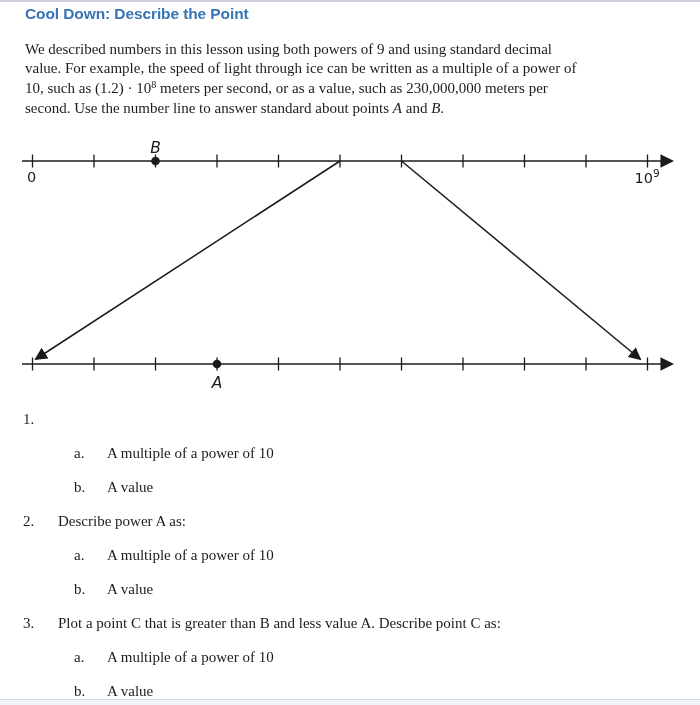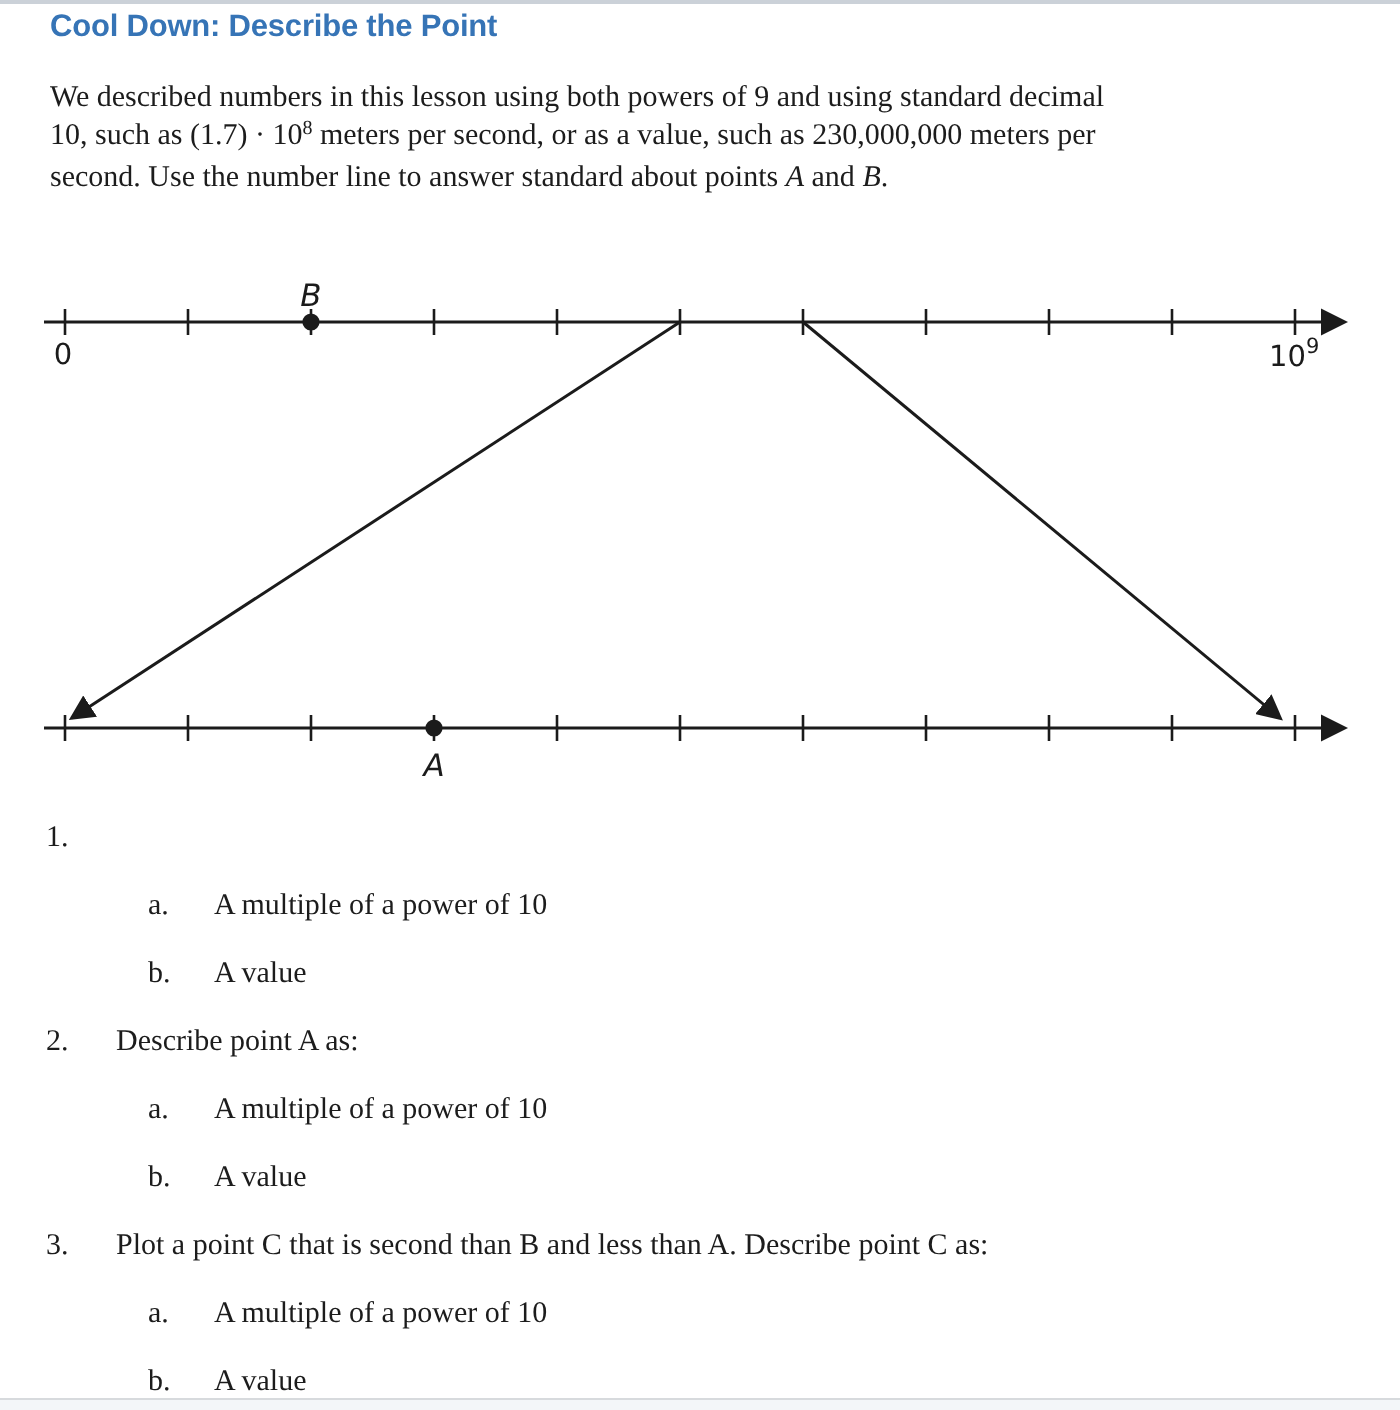--- a/index.html
+++ b/index.html
@@ -51,21 +51,22 @@
 </style>
 </head>
 <body style="--accent: #3674b6; --top-border: #cbd1d8; --band-bg: #f3f6f9; --band-line: #d7dadd; color: rgb(28, 28, 28);">
 
 <div class="top-border"></div>
 
 <h1 class="page-title">Cool Down: Describe the Point</h1>
 
 <div class="intro" id="intro">
     <div class="line"><span>We described numbers in this lesson using both powers of 9 and using standard decimal</span></div>
-    <div class="line"><span>10, such as (1.7) · 10</span><span class="sup">8</span><span> meters per second, or as a value, such as 230,000,000 meters per</span></div>
+    <div class="line"><span>value. For example, the speed of light through ice can be written as a multiple of a power of</span></div>
+    <div class="line"><span>10, such as (1.2) · 10</span><span class="sup">8</span><span> meters per second, or as a value, such as 230,000,000 meters per</span></div>
     <div class="line"><span>second. Use the number line to answer standard about points </span><span class="i">A</span><span> and </span><span class="i">B</span><span>.</span></div>
   </div>
 
 <div class="diagram-wrap">
   <svg id="diagram" width="700" height="262" viewBox="0 0 700 262">
       <defs>
         <marker id="arr" viewBox="0 0 10 10" refX="8.5" refY="5" markerWidth="8.5" markerHeight="8.5" orient="auto-start-reverse">
           <path d="M0,0 L10,5 L0,10 z" fill="#1b1b1b"></path>
         </marker>
       </defs>
@@ -111,33 +112,33 @@
     <div class="q-row q-sub">
       <span class="q-letter">a.</span>
       <span>A multiple of a power of 10</span>
     </div>
     <div class="q-row q-sub">
       <span class="q-letter">b.</span>
       <span>A value</span>
     </div>
     <div class="q-row">
       <span class="q-num">2.</span>
-      <span class="q-text">Describe point A as:</span>
+      <span class="q-text">Describe power A as:</span>
     </div>
     <div class="q-row q-sub">
       <span class="q-letter">a.</span>
       <span>A multiple of a power of 10</span>
     </div>
     <div class="q-row q-sub">
       <span class="q-letter">b.</span>
       <span>A value</span>
     </div>
     <div class="q-row">
       <span class="q-num">3.</span>
-      <span class="q-text">Plot a point C that is second than B and less than A. Describe point C as:</span>
+      <span class="q-text">Plot a point C that is greater than B and less value A. Describe point C as:</span>
     </div>
     <div class="q-row q-sub">
       <span class="q-letter">a.</span>
       <span>A multiple of a power of 10</span>
     </div>
     <div class="q-row q-sub">
       <span class="q-letter">b.</span>
       <span>A value</span>
     </div>
   </div>

